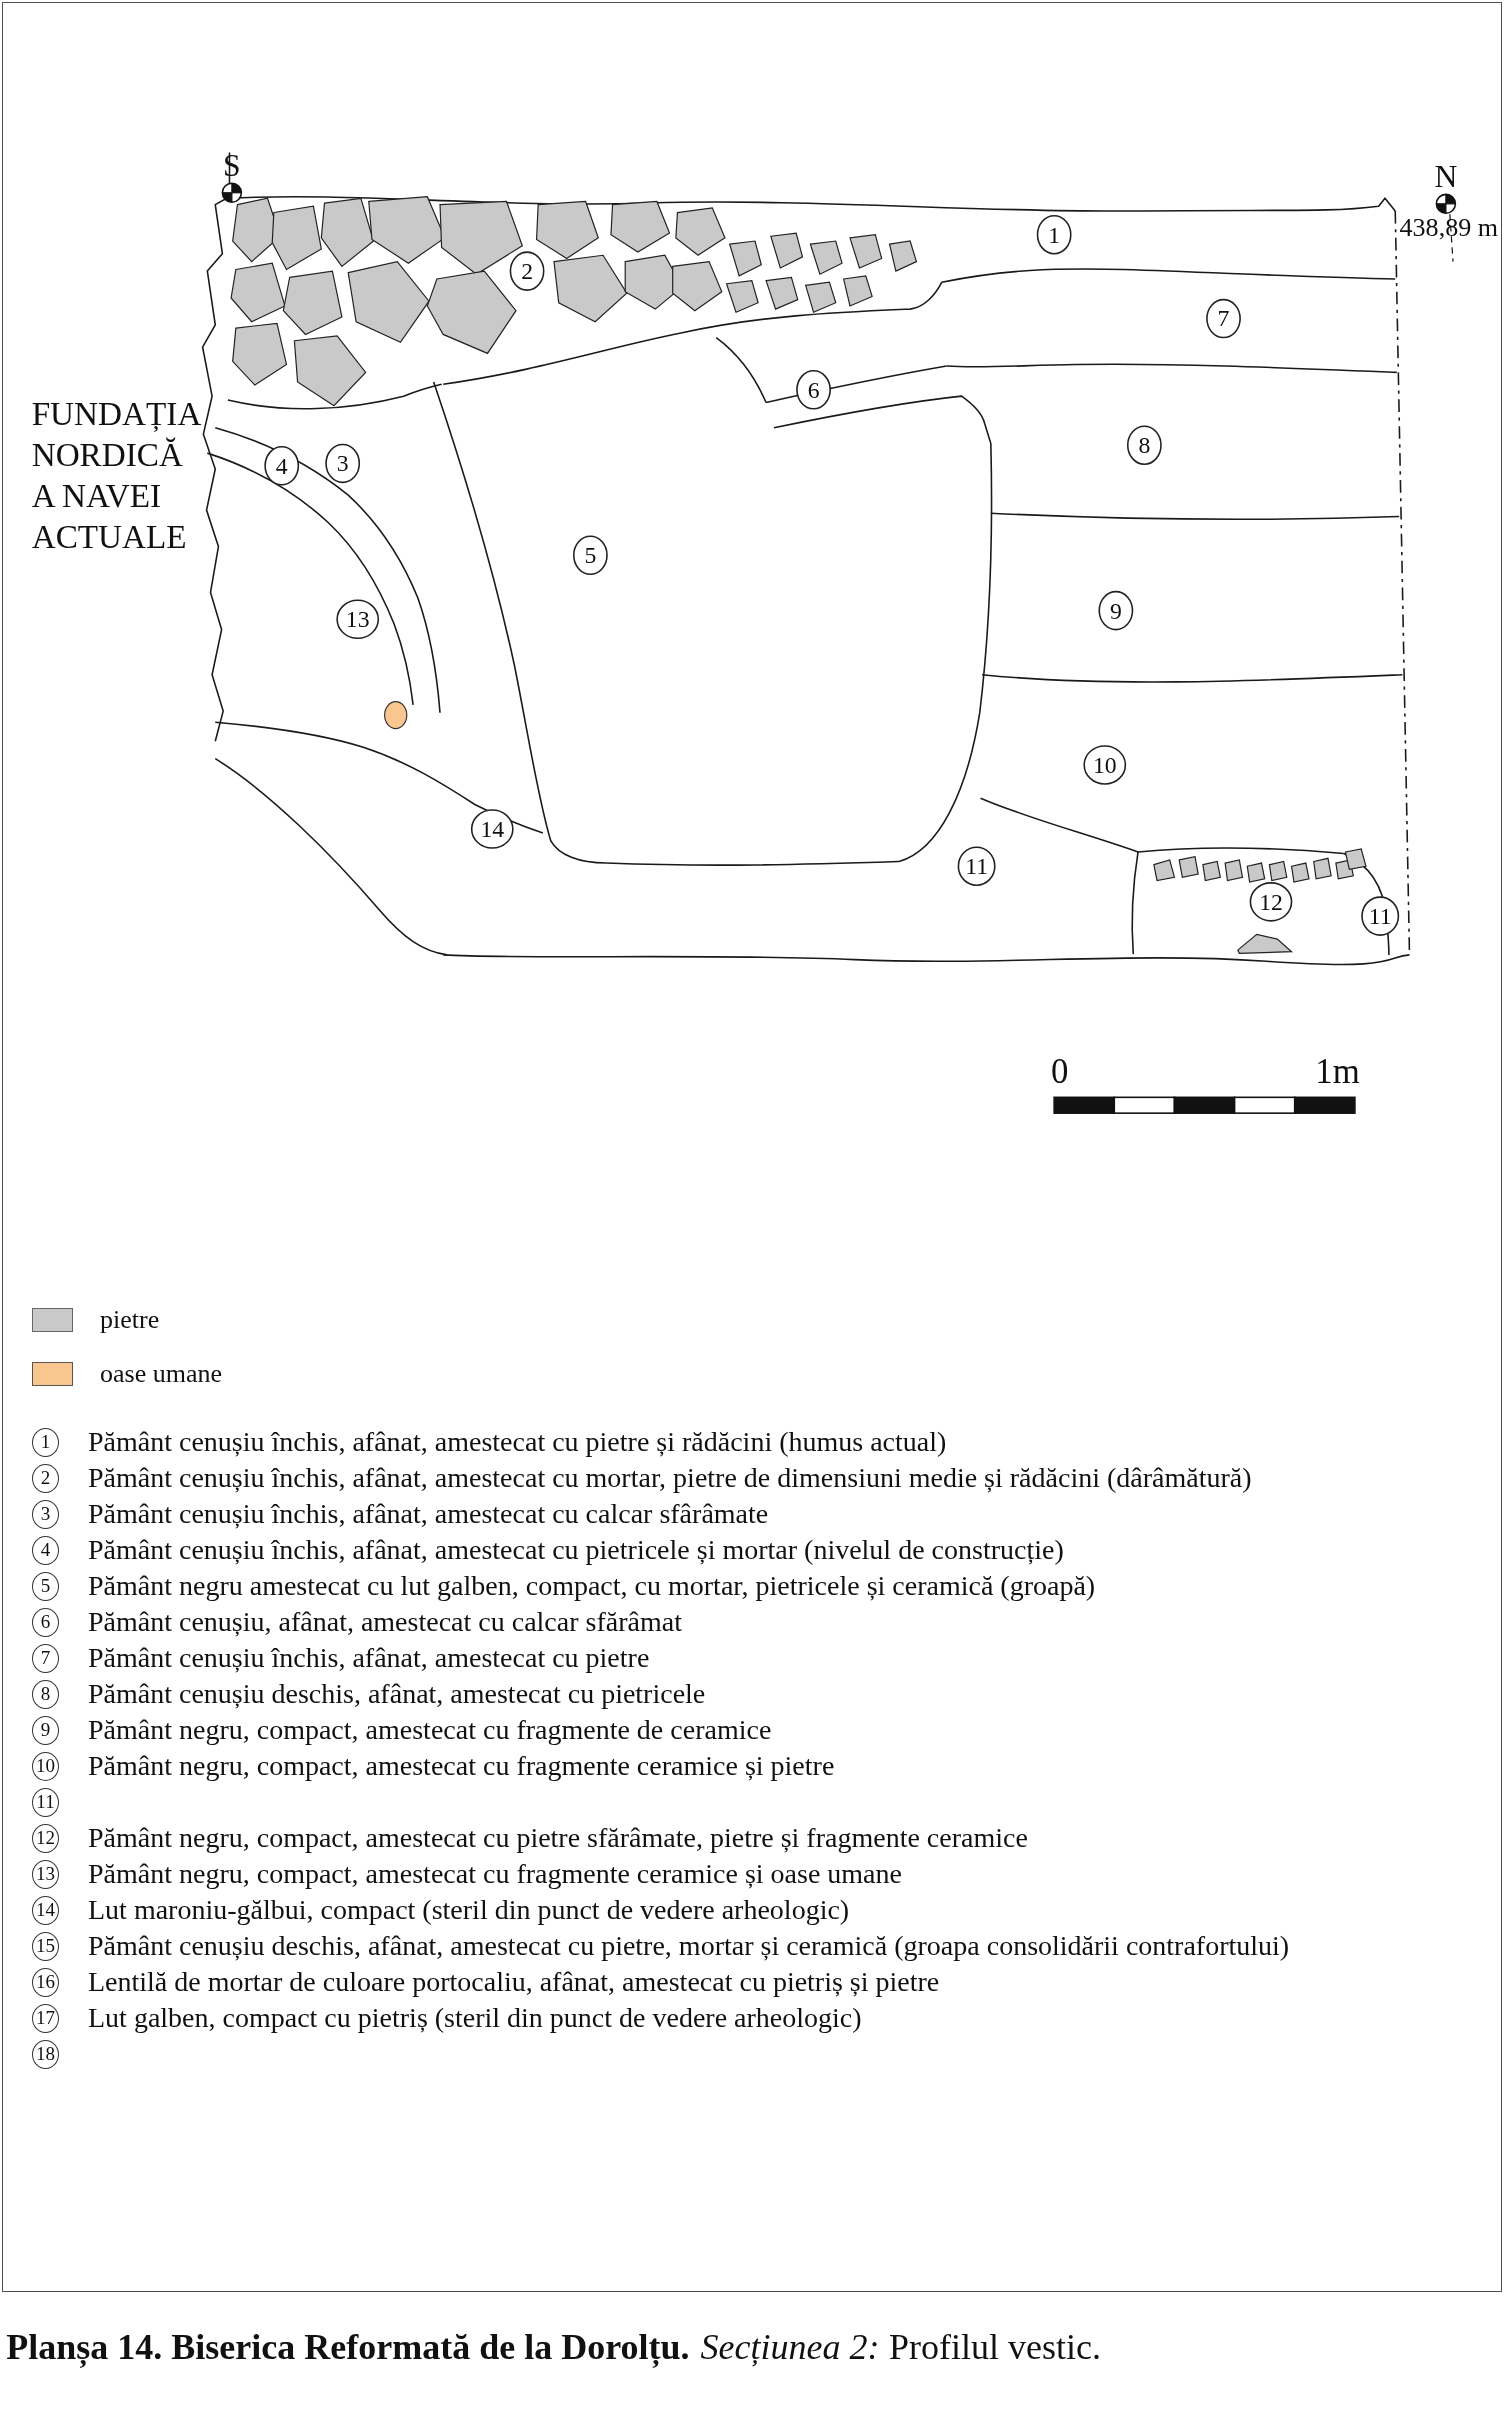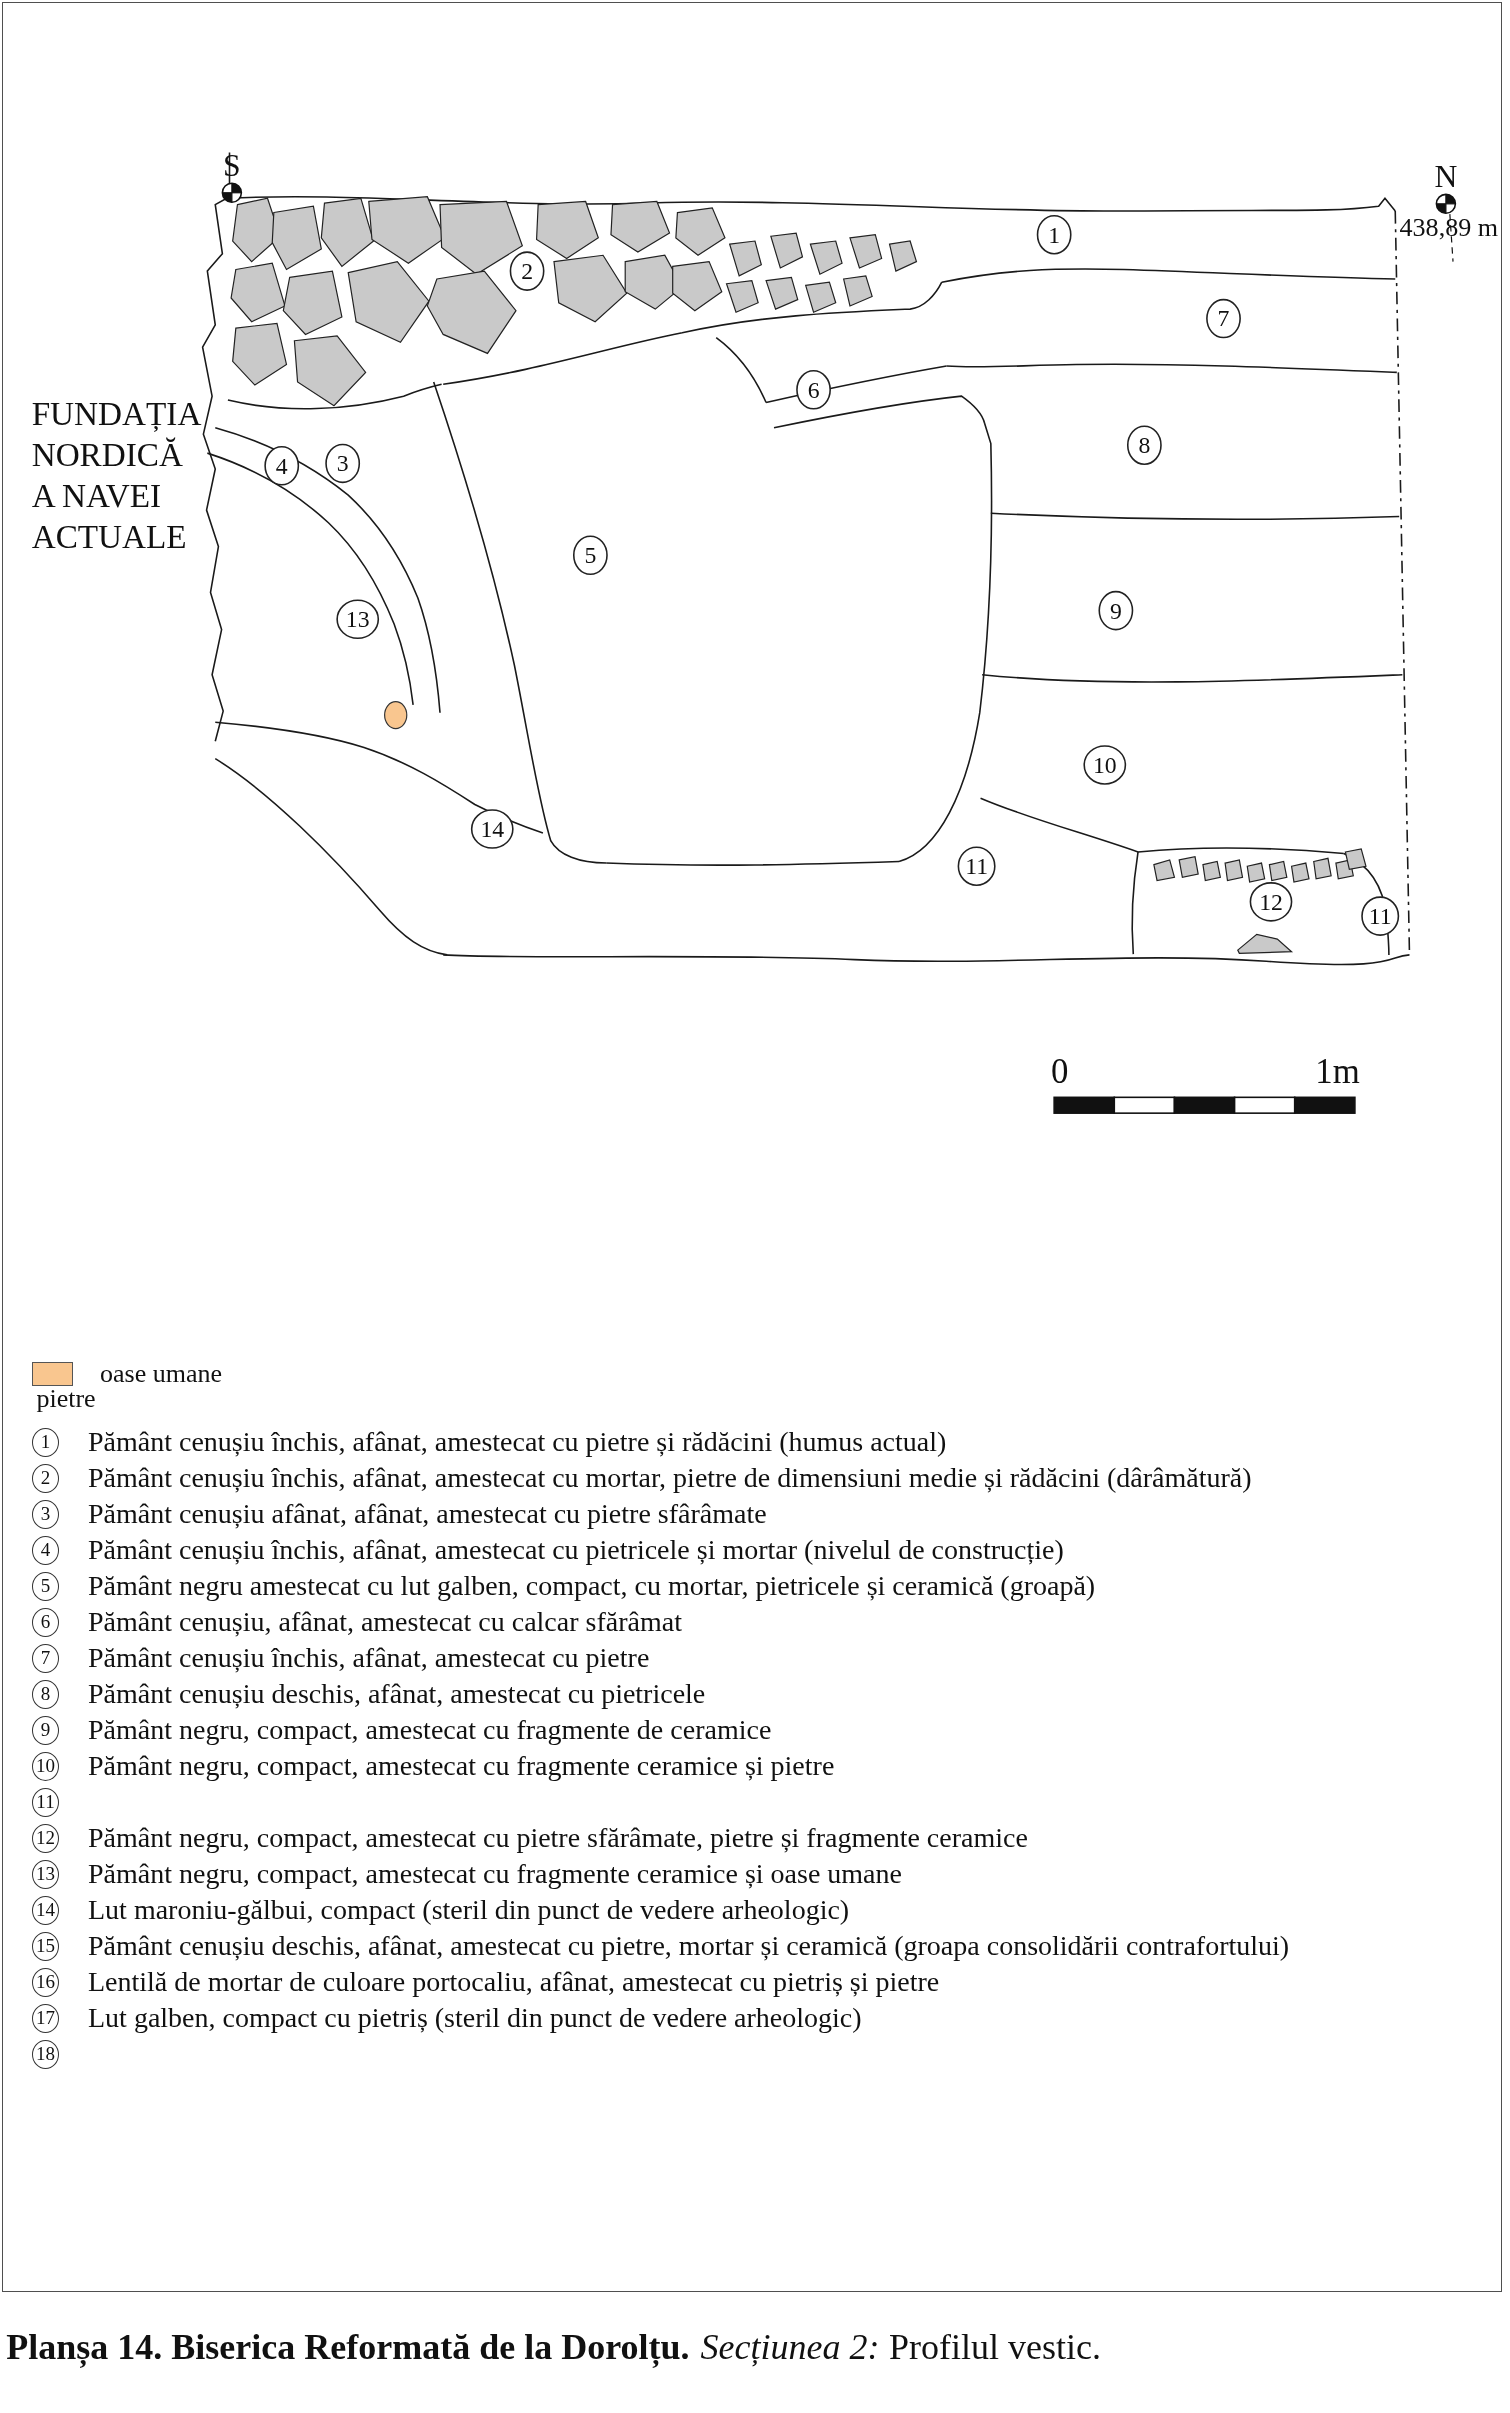--- a/index.html
+++ b/index.html
@@ -209,41 +209,41 @@
       <text class="scalelabel" x="1328" y="1368">0</text>
       <text class="scalelabel" x="1662" y="1368">1m</text>
       <rect x="1332" y="1386" width="76" height="20" fill="#111" stroke="#111" stroke-width="2"></rect>
       <rect x="1408" y="1386" width="76" height="20" fill="#fff" stroke="#111" stroke-width="2"></rect>
       <rect x="1484" y="1386" width="76" height="20" fill="#111" stroke="#111" stroke-width="2"></rect>
       <rect x="1560" y="1386" width="76" height="20" fill="#fff" stroke="#111" stroke-width="2"></rect>
       <rect x="1636" y="1386" width="76" height="20" fill="#111" stroke="#111" stroke-width="2"></rect>
     </g>
   </svg>
 
-  <div class="swatch-row" style="top:1382px;flex-direction:column;">
+  <div class="swatch-row" style="top:1306px;">
     <span class="swatch gray"></span>
     <span class="swatch-label">pietre</span>
   </div>
   <div class="swatch-row" style="top:1360px;">
     <span class="swatch orange"></span>
     <span class="swatch-label">oase umane</span>
   </div>
 
   <div id="legend-list">
       <div class="lg-row">
         <span class="lg-num">1</span>
         <span class="lg-text">Pământ cenușiu închis, afânat, amestecat cu pietre și rădăcini (humus actual)</span>
       </div>
       <div class="lg-row">
         <span class="lg-num">2</span>
         <span class="lg-text">Pământ cenușiu închis, afânat, amestecat cu mortar, pietre de dimensiuni medie și rădăcini (dârâmătură)</span>
       </div>
       <div class="lg-row">
         <span class="lg-num">3</span>
-        <span class="lg-text">Pământ cenușiu afânat, afânat, amestecat cu pietre sfârâmate</span>
+        <span class="lg-text">Pământ cenușiu închis, afânat, amestecat cu calcar sfârâmate</span>
       </div>
       <div class="lg-row">
         <span class="lg-num">4</span>
         <span class="lg-text">Pământ cenușiu închis, afânat, amestecat cu pietricele și mortar (nivelul de construcție)</span>
       </div>
       <div class="lg-row">
         <span class="lg-num">5</span>
         <span class="lg-text">Pământ negru amestecat cu lut galben, compact, cu mortar, pietricele și ceramică (groapă)</span>
       </div>
       <div class="lg-row">

